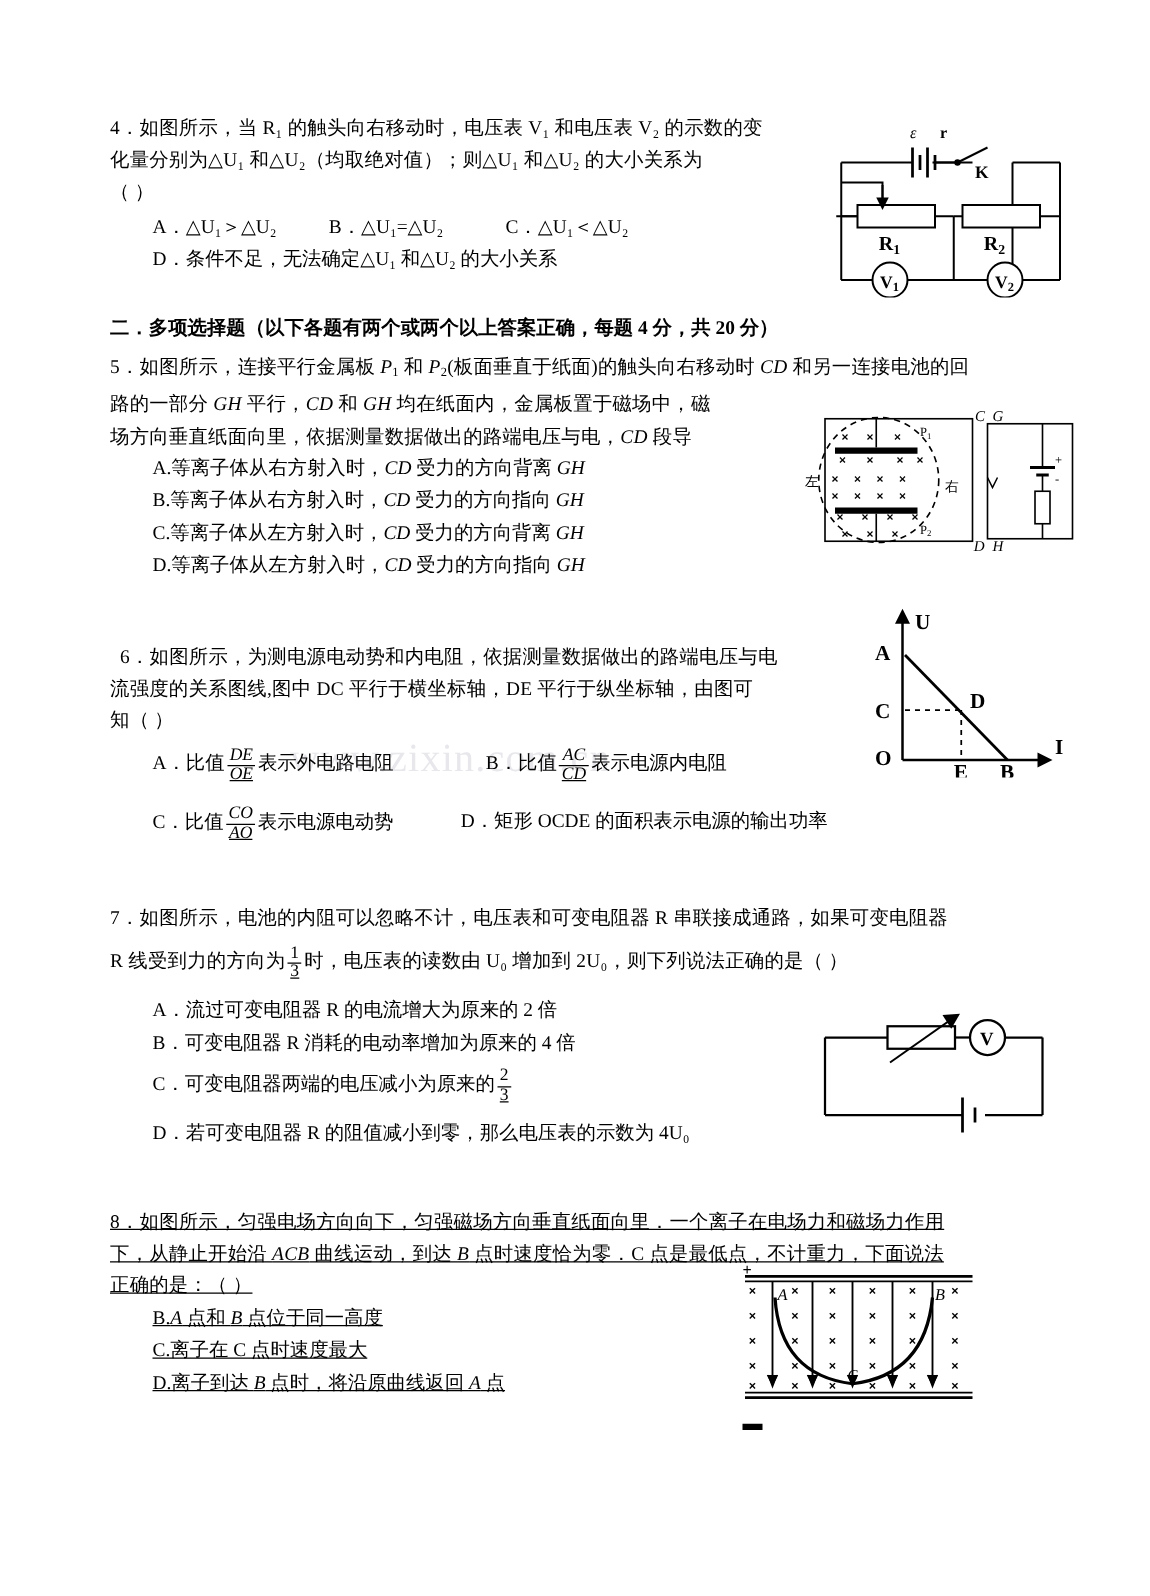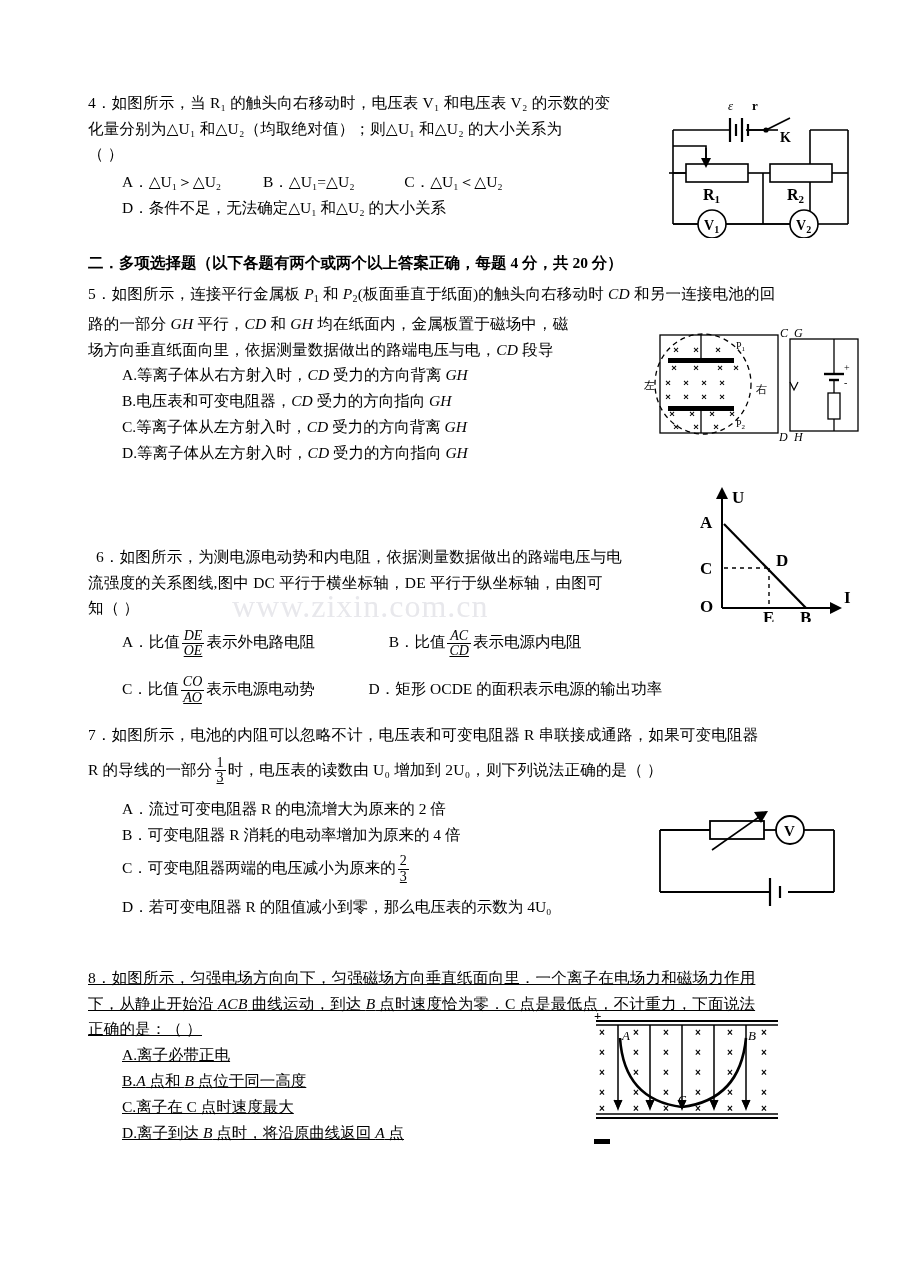--- a/index.html
+++ b/index.html
@@ -159,21 +159,21 @@
     <div class="line">
       <span>路的一部分 </span><i class="it">GH</i><span> 平行，</span><i class="it">CD</i><span> 和 </span><i class="it">GH</i><span> 均在纸面内，金属板置于磁场中，磁</span>
     </div>
     <div class="line">
       <span>场方向垂直纸面向里，依据测量数据做出的路端电压与电，</span><i class="it">CD</i><span> 段导</span>
     </div>
     <div class="opt-line indent">
       <span>A.等离子体从右方射入时，</span><i class="it">CD</i><span> 受力的方向背离 </span><i class="it">GH</i>
     </div>
     <div class="opt-line indent">
-      <span>B.电压表和可变电阻器，</span><i class="it">CD</i><span> 受力的方向指向 </span><i class="it">GH</i>
+      <span>B.等离子体从右方射入时，</span><i class="it">CD</i><span> 受力的方向指向 </span><i class="it">GH</i>
     </div>
     <div class="opt-line indent">
       <span>C.等离子体从左方射入时，</span><i class="it">CD</i><span> 受力的方向背离 </span><i class="it">GH</i>
     </div>
     <div class="opt-line indent">
       <span>D.等离子体从左方射入时，</span><i class="it">CD</i><span> 受力的方向指向 </span><i class="it">GH</i>
     </div>
   </div>
 
   <div class="fig" style="left:628px; top:327px;">
@@ -241,21 +241,21 @@
         <text x="166" y="114">H</text>
       </g>
       <g font-family="Liberation Serif, serif" font-size="10">
         <text x="216" y="44">+</text>
         <text x="216" y="59">-</text>
       </g>
     </svg>
   </div>
 
   <div class="q-block" style="left:88px; top:513px; width:620px;">
-    <div class="line" style="padding-left:8px;margin-top:31px;">6．如图所示，为测电源电动势和内电阻，依据测量数据做出的路端电压与电</div>
+    <div class="line" style="padding-left:8px;">6．如图所示，为测电源电动势和内电阻，依据测量数据做出的路端电压与电</div>
     <div class="line">流强度的关系图线,图中 DC 平行于横坐标轴，DE 平行于纵坐标轴，由图可</div>
     <div class="line">知（    ）</div>
     <div style="height:8px;"></div>
     <div class="opt-line indent">
       <span>
         <span>A．比值</span><span class="frac"><span class="num">DE</span><span class="den">OE</span></span><span>表示外电路电阻</span>
       </span>
       <span style="display:inline-block;width:66px;"></span>
       <span>
         <span>B．比值</span><span class="frac"><span class="num">AC</span><span class="den">CD</span></span><span>表示电源内电阻</span>
@@ -298,21 +298,21 @@
         <text x="124" y="141">B</text>
         <text x="100" y="84">D</text>
       </g>
     </svg>
   </div>
 
   <div class="q-block" style="left:88px; top:722px; width:790px;">
     <div class="line">7．如图所示，电池的内阻可以忽略不计，电压表和可变电阻器 R 串联接成通路，如果可变电阻器</div>
     <div style="height:8px;"></div>
     <div class="line">
-      <span>R 的导线的一部分</span><span class="frac up"><span class="num">1</span><span class="den">3</span></span><span>时，电压表的读数由 U₀ 增加到 2U₀，则下列说法正确的是（      ）</span>
+      <span>R 线受到力的方向为</span><span class="frac up"><span class="num">1</span><span class="den">3</span></span><span>时，电压表的读数由 U₀ 增加到 2U₀，则下列说法正确的是（      ）</span>
     </div>
     <div style="height:10px;"></div>
     <div class="opt-line indent">A．流过可变电阻器 R 的电流增大为原来的 2 倍</div>
     <div class="opt-line indent">B．可变电阻器 R 消耗的电动率增加为原来的 4 倍</div>
     <div style="height:6px;"></div>
     <div class="opt-line indent">
       <span>C．可变电阻器两端的电压减小为原来的</span><span class="frac up"><span class="num">2</span><span class="den">3</span></span>
     </div>
     <div style="height:10px;"></div>
     <div class="opt-line indent">D．若可变电阻器 R 的阻值减小到零，那么电压表的示数为 4U₀</div>
@@ -344,21 +344,20 @@
       <text x="136" y="28" font-family="Liberation Serif, serif" font-size="15" font-weight="bold">V</text>
     </svg>
   </div>
 
   <div class="q-block" style="left:88px; top:965px; width:800px;text-decoration:underline;">
     <div class="line">8．如图所示，匀强电场方向向下，匀强磁场方向垂直纸面向里．一个离子在电场力和磁场力作用</div>
     <div class="line">
       <span>下，从静止开始沿 </span><i class="it">ACB</i><span> 曲线运动，到达 </span><i class="it">B</i><span> 点时速度恰为零．C 点是最低点，不计重力，下面说法</span>
     </div>
     <div class="line">正确的是：（    ）</div>
-    <div class="opt-line indent">A.离子必带正电</div>
     <div class="opt-line indent">
       <span>B.</span><i class="it">A</i><span> 点和 </span><i class="it">B</i><span> 点位于同一高度</span>
     </div>
     <div class="opt-line indent">C.离子在 C 点时速度最大</div>
     <div class="opt-line indent">
       <span>D.离子到达 </span><i class="it">B</i><span> 点时，将沿原曲线返回 </span><i class="it">A</i><span> 点</span>
     </div>
   </div>
 
   <div class="fig" style="left:578px; top:1008px;">

